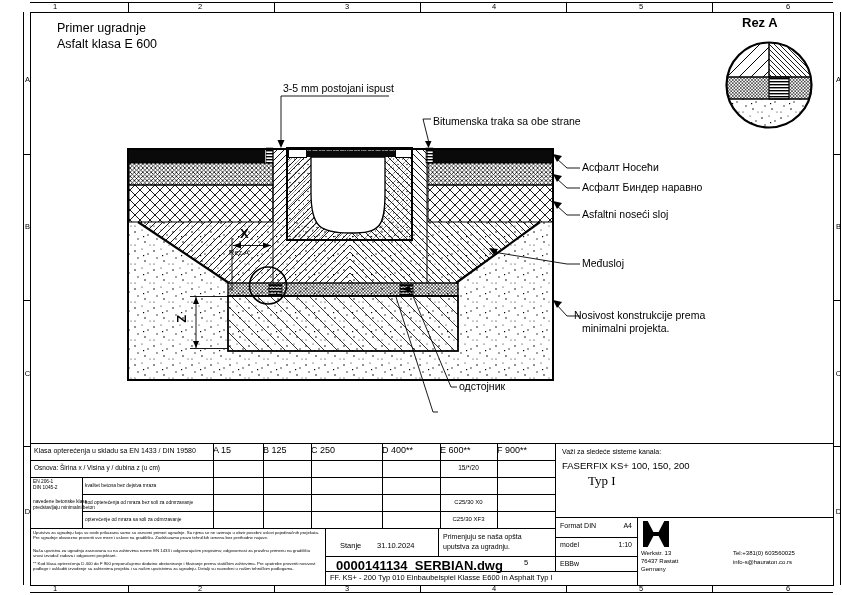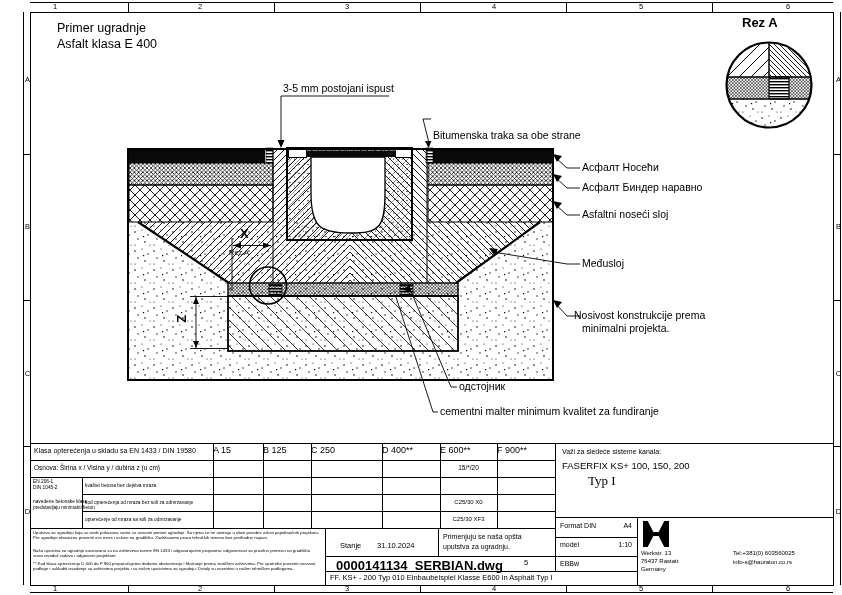--- a/index.html
+++ b/index.html
@@ -191,33 +191,32 @@
   <div class="t gridlet" style="left:23.5px;top:76px;">A</div>
   <div class="t gridlet" style="left:23.5px;top:223px;">B</div>
   <div class="t gridlet" style="left:23.5px;top:370px;">C</div>
   <div class="t gridlet" style="left:23.5px;top:508px;">D</div>
   <div class="t gridlet" style="left:834.5px;top:76px;">A</div>
   <div class="t gridlet" style="left:834.5px;top:223px;">B</div>
   <div class="t gridlet" style="left:834.5px;top:370px;">C</div>
   <div class="t gridlet" style="left:834.5px;top:508px;">D</div>
 
   <div class="t" style="left:57px;top:22px;font-size:12.5px;">Primer ugradnje</div>
-  <div class="t" style="left:57px;top:38px;font-size:12.5px;">Asfalt klasa E 400</div>
+  <div class="t" style="left:57px;top:38px;font-size:12.5px;">Asfalt klasa E 600</div>
   <div class="t" style="left:742px;top:16px;font-size:13px;font-weight:bold;">Rez A</div>
 
   <div class="t lbl" style="left:283px;top:83px;">3-5 mm postojani ispust</div>
-  <div class="t lbl" style="left:433px;top:130px;">Bitumenska traka sa obe strane</div>
+  <div class="t lbl" style="left:433px;top:116px;">Bitumenska traka sa obe strane</div>
   <div class="t lbl" style="left:582px;top:162px;">Асфалт Носећи</div>
   <div class="t lbl" style="left:582px;top:182px;">Асфалт Биндер наравно</div>
   <div class="t lbl" style="left:582px;top:209px;">Asfaltni noseći sloj</div>
   <div class="t lbl" style="left:582px;top:258px;">Međusloj</div>
   <div class="t lbl" style="left:574px;top:310px;">Nosivost konstrukcije prema</div>
   <div class="t lbl" style="left:582px;top:323px;">minimalni projekta.</div>
   <div class="t lbl" style="left:459px;top:381px;text-align:right;">одстојник</div>
-  <div class="t lbl" style="left:440px;top:406px;">cementni malter minimum kvalitet za fundiranje</div>
   <div class="t" style="left:240px;top:227px;font-size:13px;font-weight:bold;">X</div>
   <div class="t" style="left:178px;top:312px;font-size:13px;font-weight:bold;transform:rotate(-90deg);">Z</div>
   <div class="t" style="left:229px;top:249px;font-size:7.5px;">Rez A</div>
 
   <div class="hl" style="left:30px;top:443px;width:803px;"></div>
   <div class="hl" style="left:30px;top:460px;width:525px;"></div>
   <div class="hl" style="left:30px;top:477px;width:525px;"></div>
   <div class="hl" style="left:82px;top:494px;width:473px;"></div>
   <div class="hl" style="left:82px;top:511px;width:473px;"></div>
   <div class="hl" style="left:30px;top:528px;width:525px;"></div>

